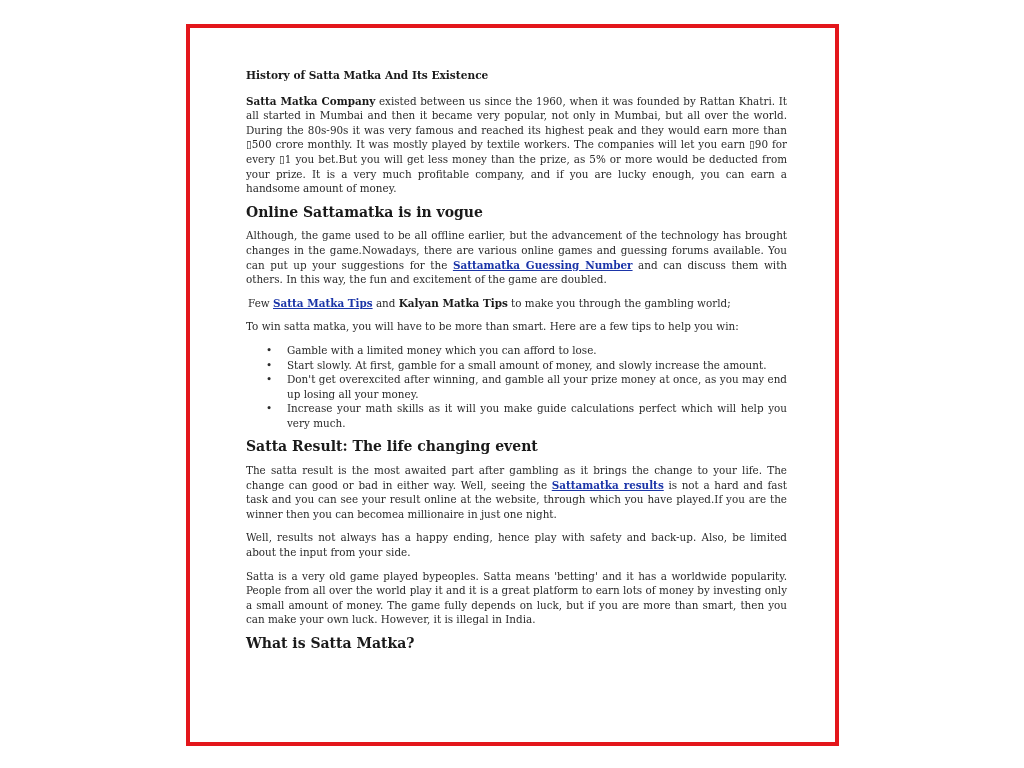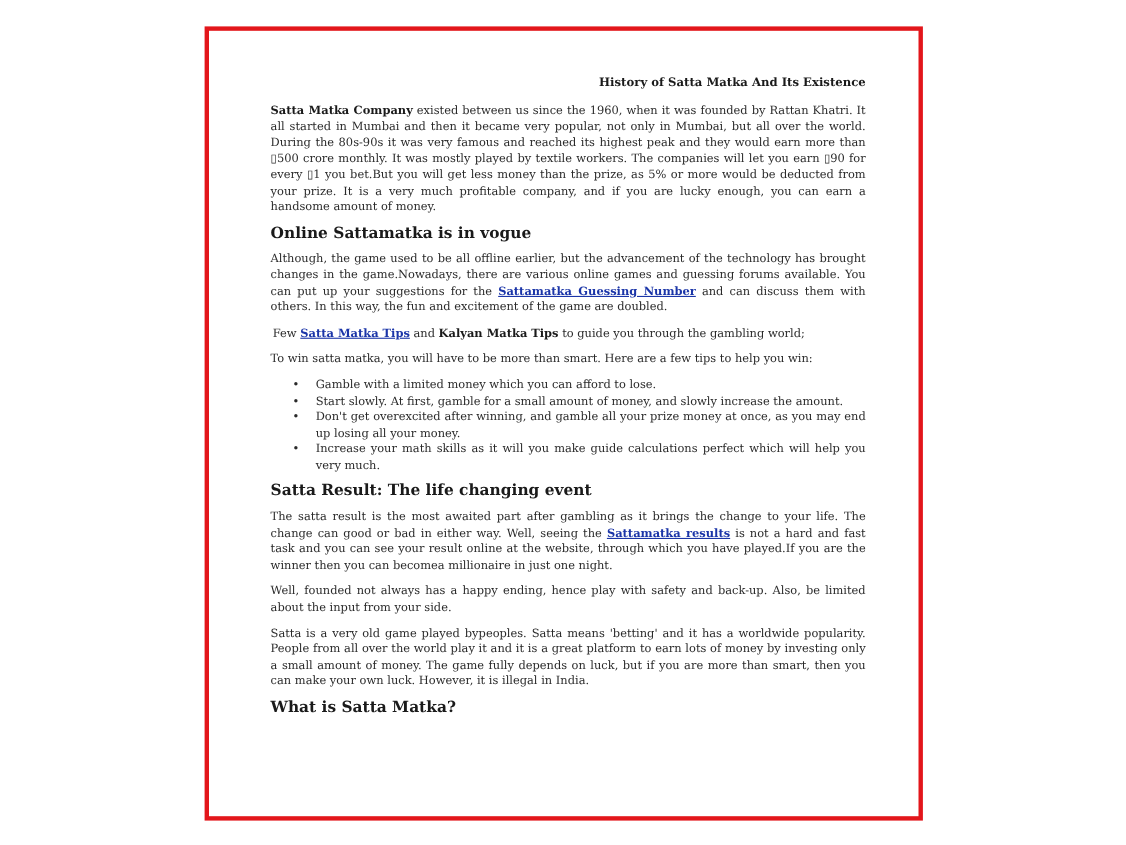--- a/index.html
+++ b/index.html
@@ -6,21 +6,21 @@
   body { width:1024px; height:768px; position:relative; overflow:hidden; }
   .frame {
     position:absolute; left:186px; top:24px; width:645px; height:714px;
     border:4px solid #e3161b; background:#fff;
   }
   .page {
     position:absolute; left:56px; top:40px; width:541px;
     font-family:"DejaVu Serif","Liberation Serif",serif;
     font-size:10.4px; line-height:14.6px; color:#2a2a2a;
   }
-  .title { text-align:right; font-weight:bold; font-size:10.6px; margin:0 0 11px 0; color:#1a1a1a; }
+  .title { text-align:left; font-weight:bold; font-size:10.6px; margin:0 0 11px 0; color:#1a1a1a; }
   p { margin:0 0 9px 0; text-align:justify; }
   h3 { font-size:14px; font-weight:bold; margin:0 0 9px 0; color:#1a1a1a; }
   b { color:#1a1a1a; }
   a { color:#1b35a8; font-weight:bold; text-decoration:underline; }
   ul { margin:0 0 9px 0; padding:0 0 0 41px; list-style:none; }
   ul li { position:relative; text-align:justify; margin:0; }
   ul li::before { content:"\2022"; position:absolute; left:-21px; top:0; }
   .tips { padding-left:2px; }
 </style>
 </head>
@@ -29,34 +29,34 @@
 <div class="frame">
   <div class="page">
 
     <div class="title">History of Satta Matka And Its Existence</div>
 
     <p><b>Satta Matka Company</b><span> existed between us since the 1960, when it was founded by Rattan Khatri. It all started in Mumbai and then it became very popular, not only in Mumbai, but all over the world. During the 80s-90s it was very famous and reached its highest peak and they would earn more than ▯500 crore monthly. It was mostly played by textile workers. The companies will let you earn ▯90 for every ▯1 you bet.But you will get less money than the prize, as 5% or more would be deducted from your prize. It is a very much profitable company, and if you are lucky enough, you can earn a handsome amount of money.</span></p>
 
     <h3>Online Sattamatka is in vogue</h3>
     <p><span>Although, the game used to be all offline earlier, but the advancement of the technology has brought changes in the game.Nowadays, there are various online games and guessing forums available. You can put up your suggestions for the </span><a href="#">Sattamatka Guessing Number</a><span> and can discuss them with others. In this way, the fun and excitement of the game are doubled.</span></p>
 
-    <p class="tips"><span>Few </span><a href="#">Satta Matka Tips</a><span> and </span><b>Kalyan Matka Tips</b><span> to guide you through the gambling world;</span></p>
+    <p class="tips"><span>Few </span><a href="#">Satta Matka Tips</a><span> and </span><b>Kalyan Matka Tips</b><span> to make you through the gambling world;</span></p>
 
     <p>To win satta matka, you will have to be more than smart. Here are a few tips to help you win:</p>
 
     <ul>
       <li>Gamble with a limited money which you can afford to lose.</li>
       <li>Start slowly. At first, gamble for a small amount of money, and slowly increase the amount.</li>
       <li>Don't get overexcited after winning, and gamble all your prize money at once, as you may end up losing all your money.</li>
       <li>Increase your math skills as it will you make guide calculations perfect which will help you very much.</li>
     </ul>
 
     <h3>Satta Result: The life changing event</h3>
     <p><span>The satta result is the most awaited part after gambling as it brings the change to your life. The change can good or bad in either way. Well, seeing the </span><a href="#">Sattamatka results</a><span> is not a hard and fast task and you can see your result online at the website, through which you have played.If you are the winner then you can becomea millionaire in just one night.</span></p>
 
-    <p>Well, founded not always has a happy ending, hence play with safety and back-up. Also, be limited about the input from your side.</p>
+    <p>Well, results not always has a happy ending, hence play with safety and back-up. Also, be limited about the input from your side.</p>
 
     <p>Satta is a very old game played bypeoples. Satta means 'betting' and it has a worldwide popularity. People from all over the world play it and it is a great platform to earn lots of money by investing only a small amount of money. The game fully depends on luck, but if you are more than smart, then you can make your own luck. However, it is illegal in India.</p>
 
     <h3>What is Satta Matka?</h3>
 
   </div>
 </div>
 
 </body></html>

